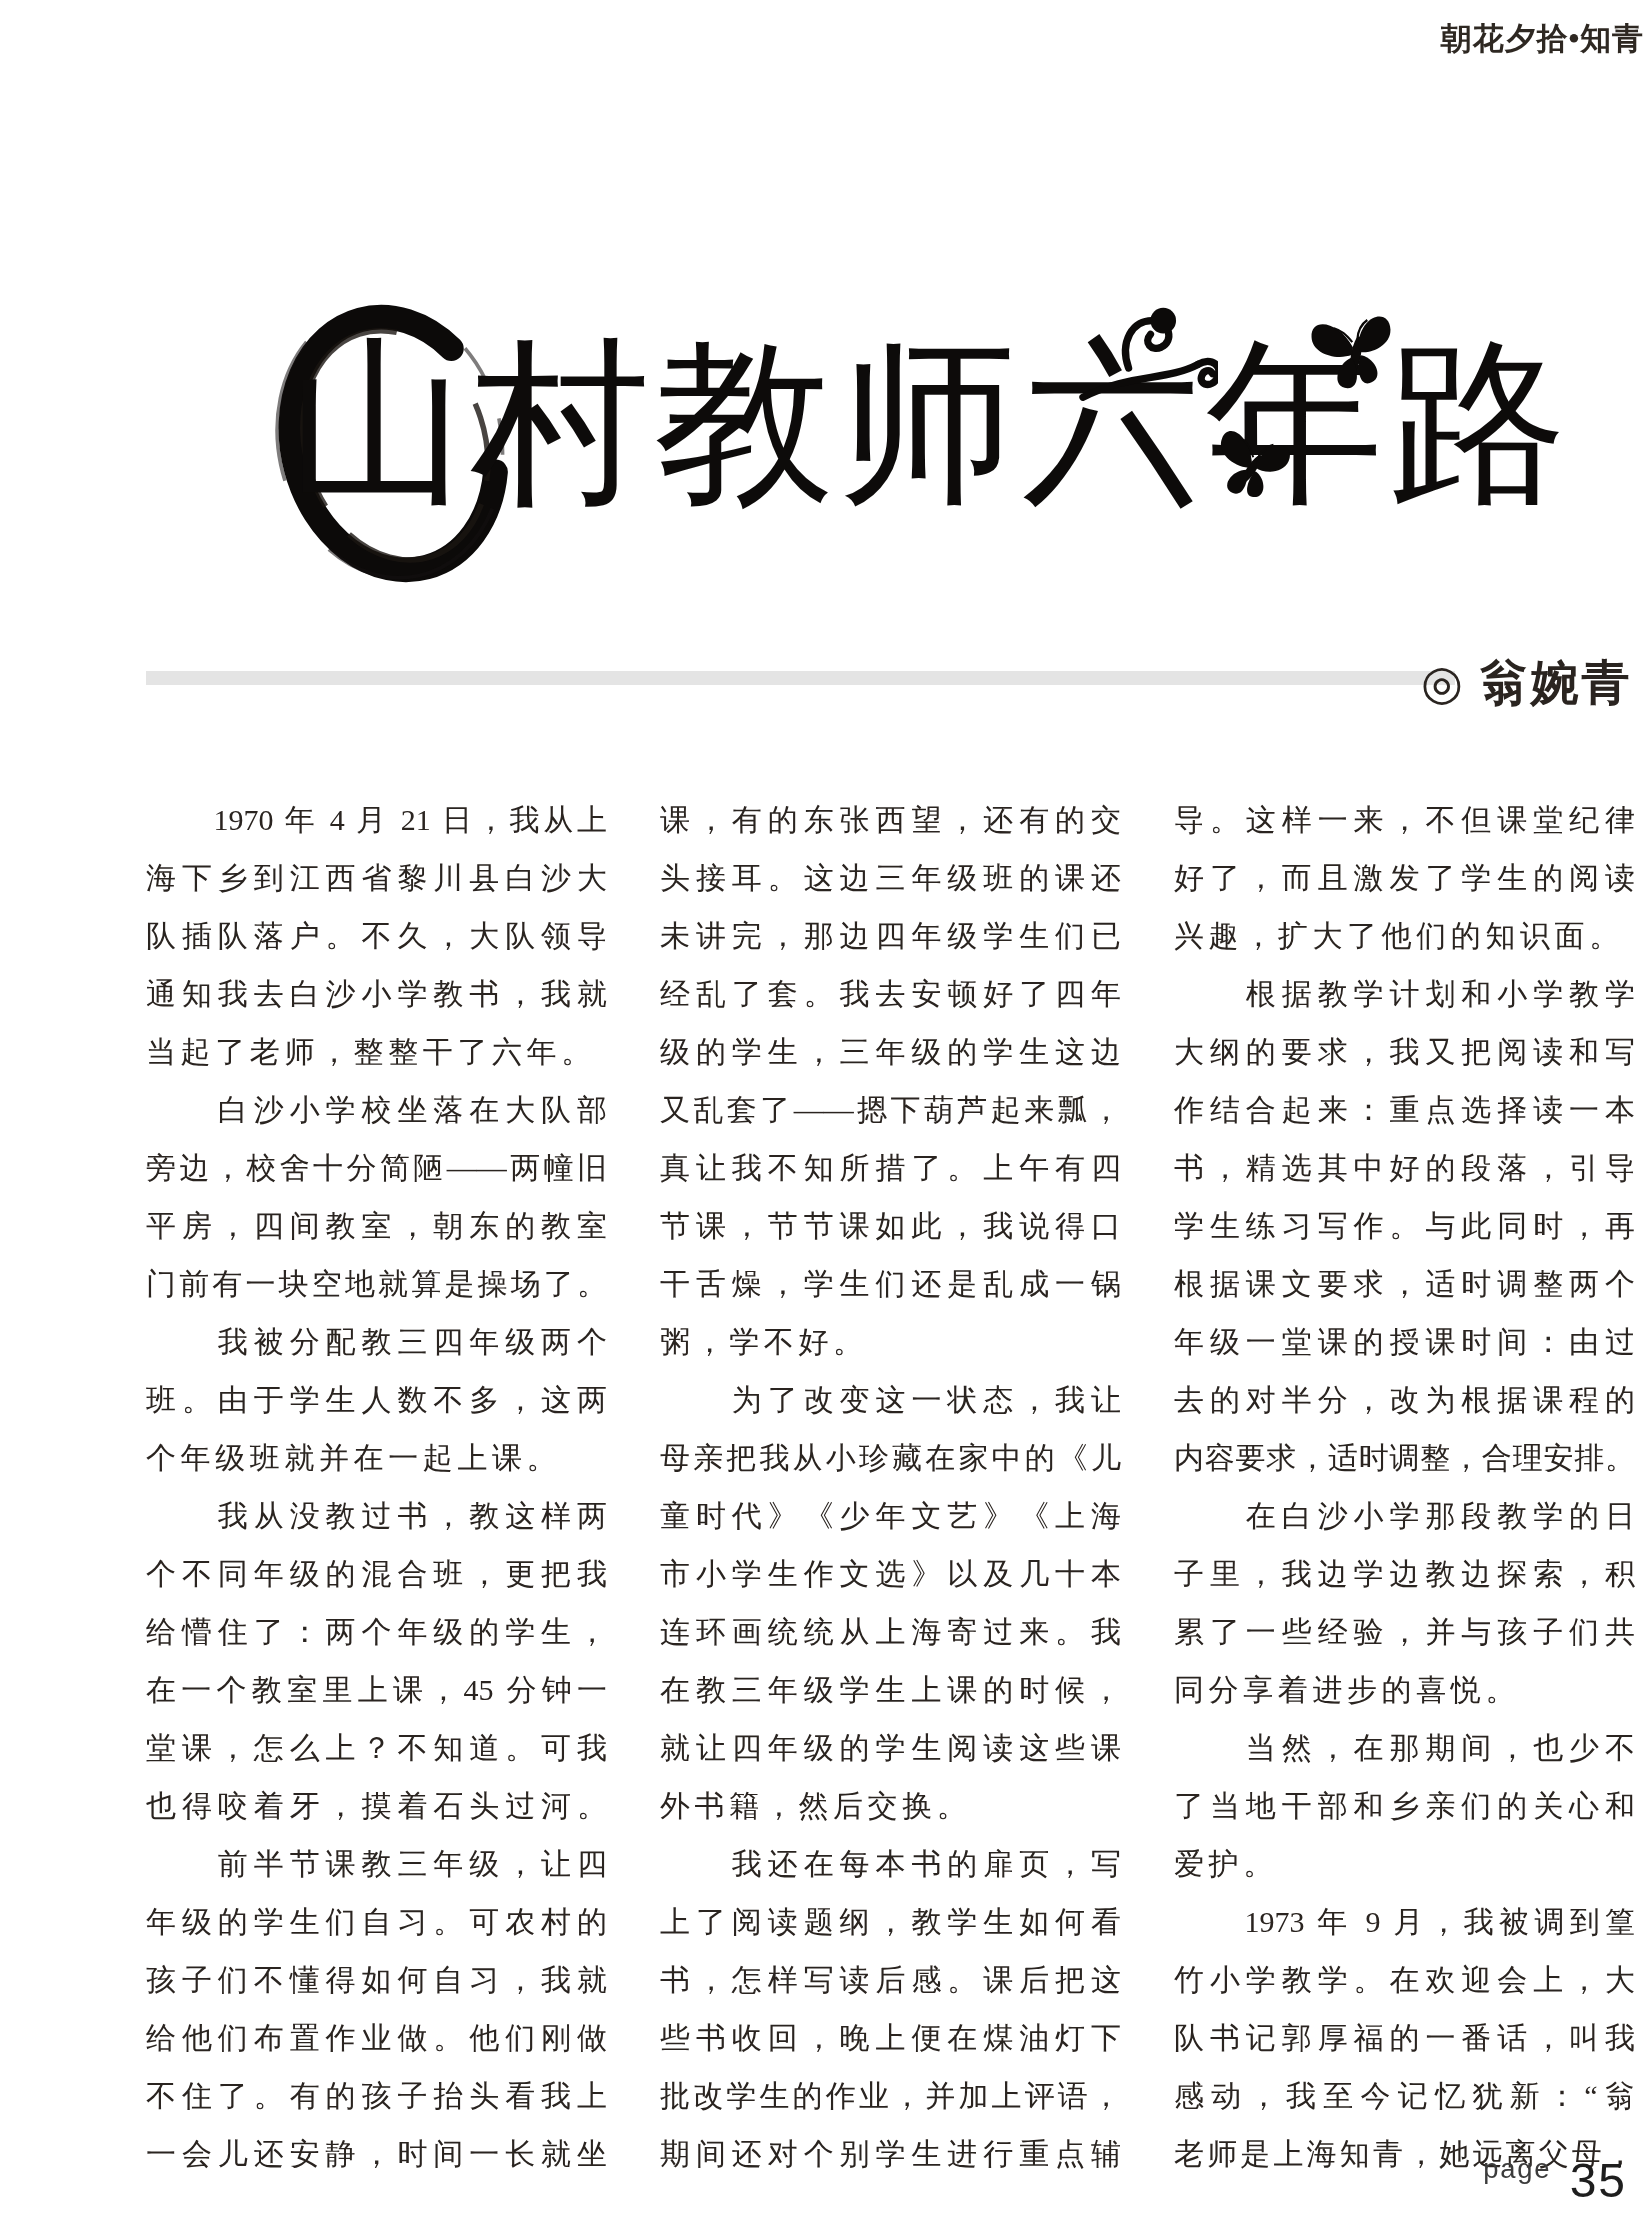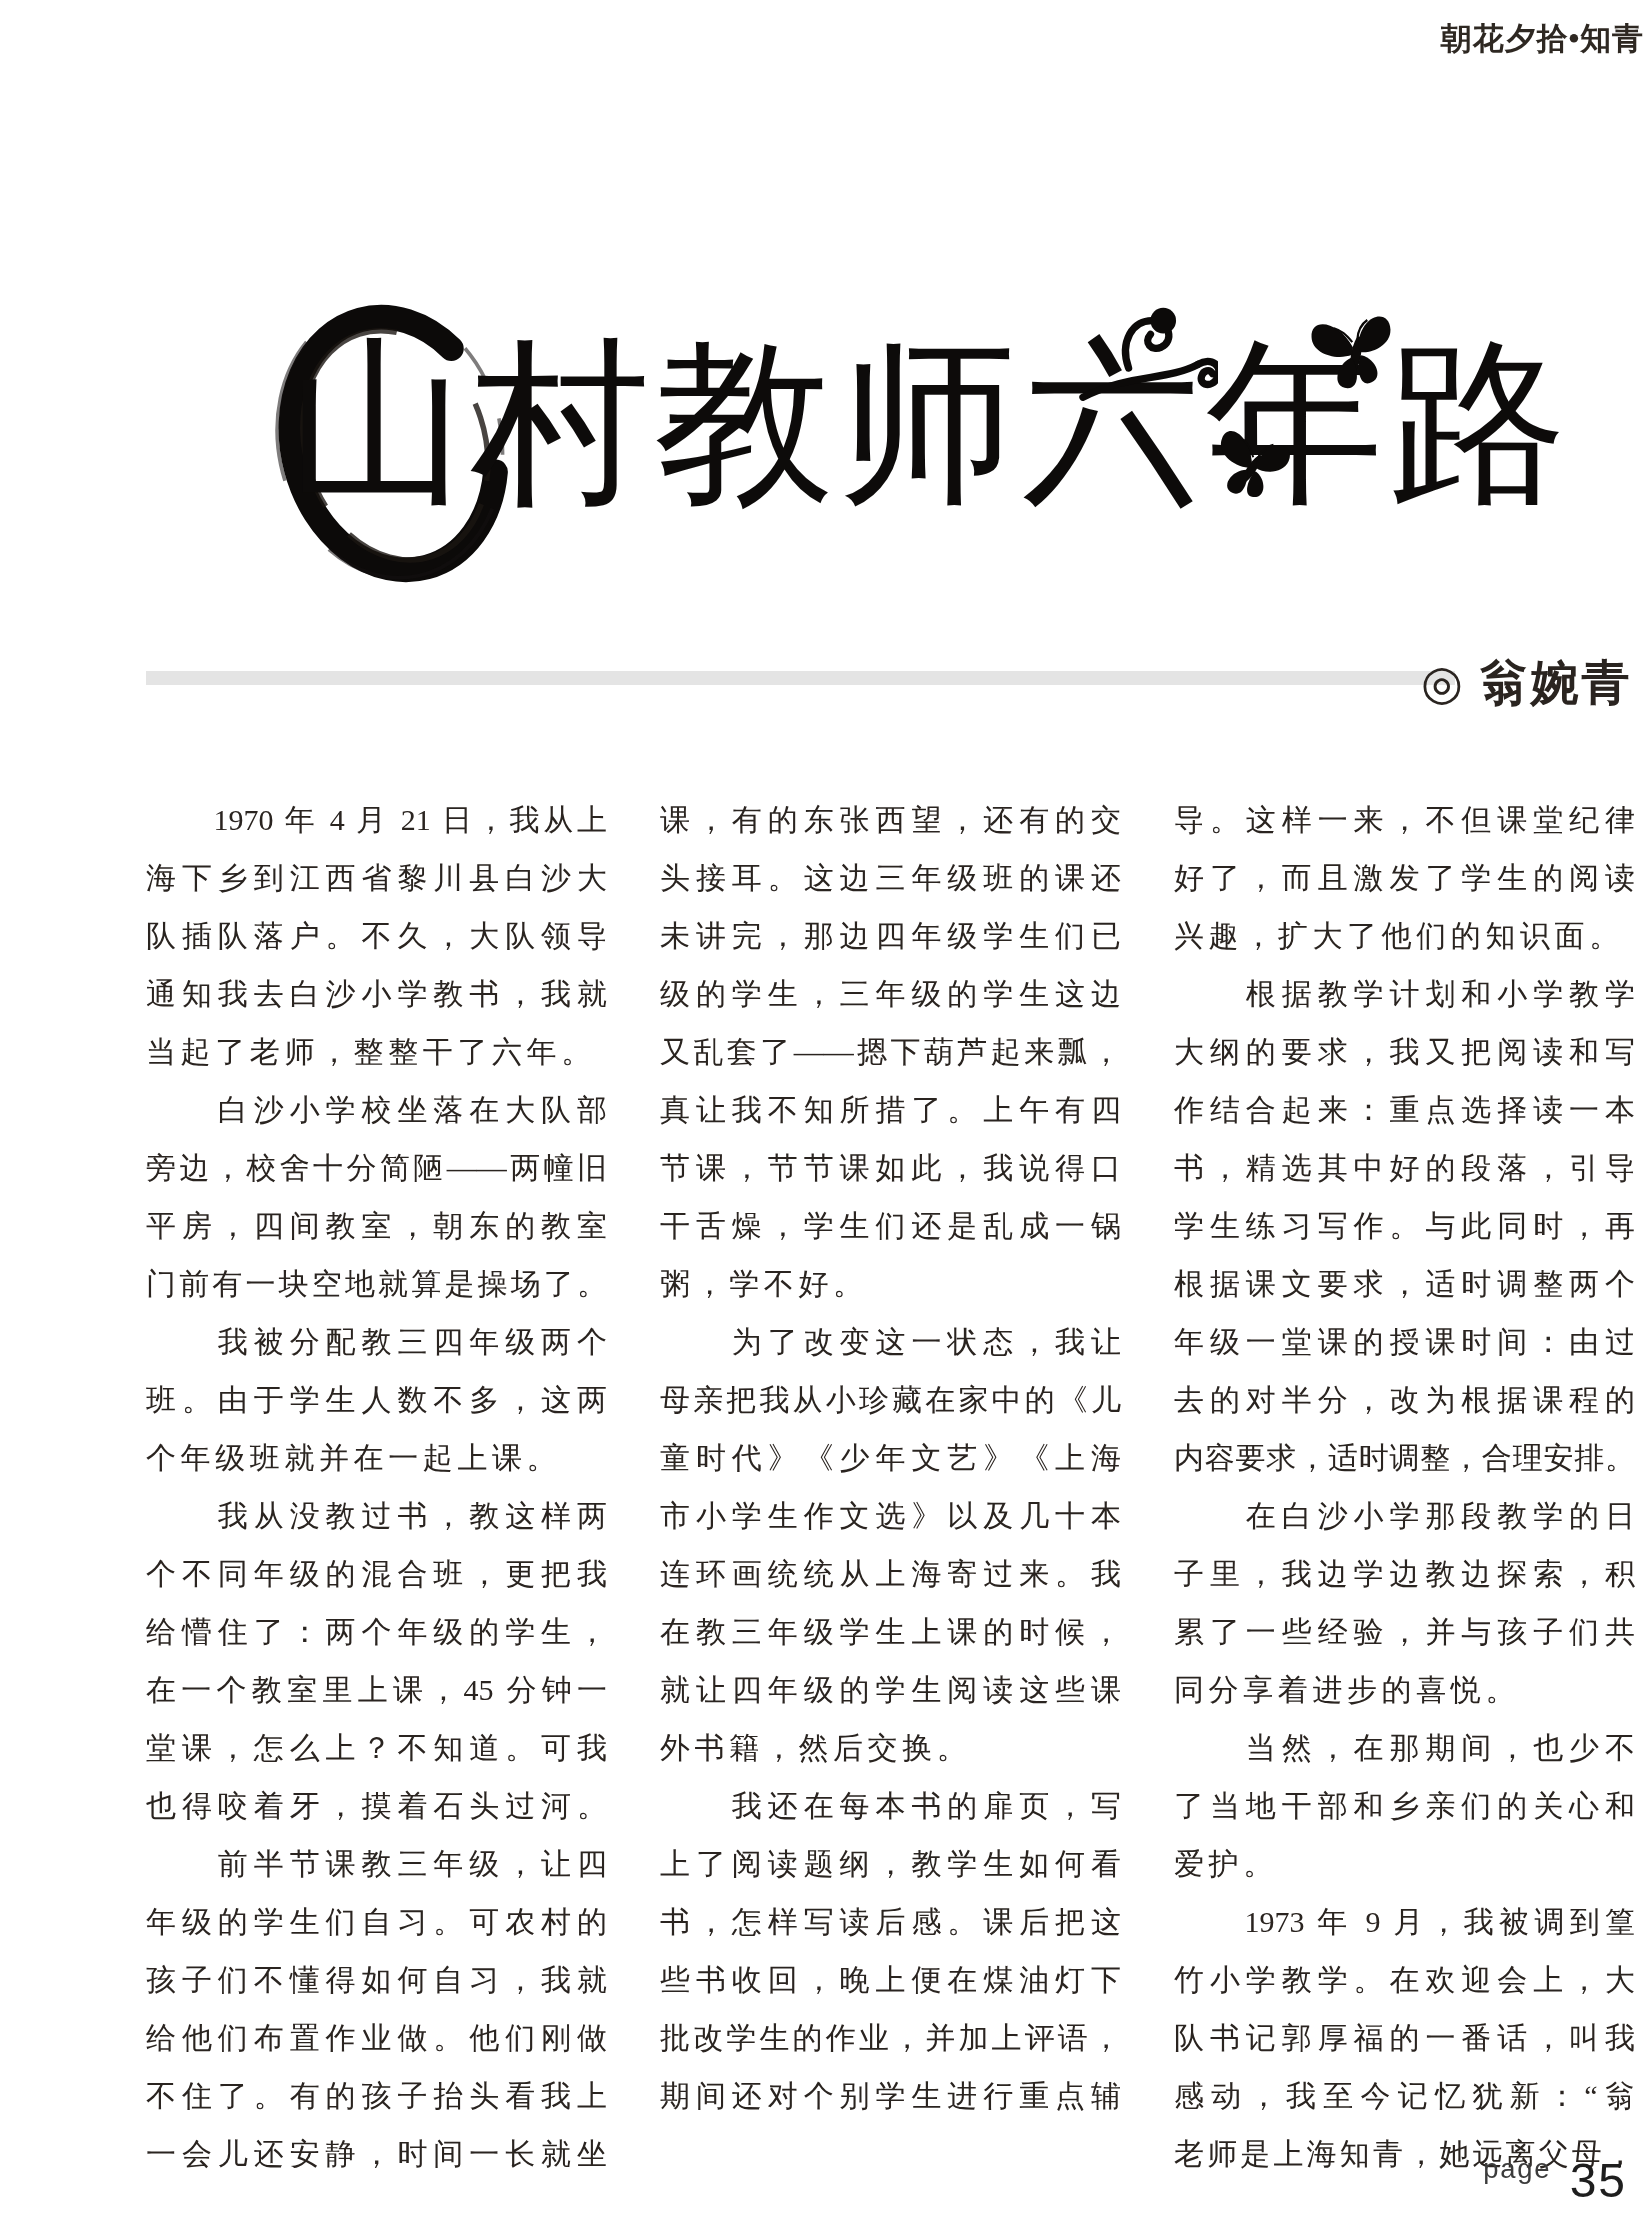--- a/index.html
+++ b/index.html
@@ -179,20 +179,21 @@
         <div class="line">一会儿还安静，时间一长就坐</div>
       </div>
     <div class="col">
 
         <div class="line">课，有的东张西望，还有的交</div>
 
         <div class="line">头接耳。这边三年级班的课还</div>
 
         <div class="line">未讲完，那边四年级学生们已</div>
 
+        <div class="line">经乱了套。我去安顿好了四年</div>
 
         <div class="line">级的学生，三年级的学生这边</div>
 
         <div class="line">又乱套了——摁下葫芦起来瓢，</div>
 
         <div class="line">真让我不知所措了。上午有四</div>
 
         <div class="line">节课，节节课如此，我说得口</div>
 
         <div class="line">干舌燥，学生们还是乱成一锅</div>

